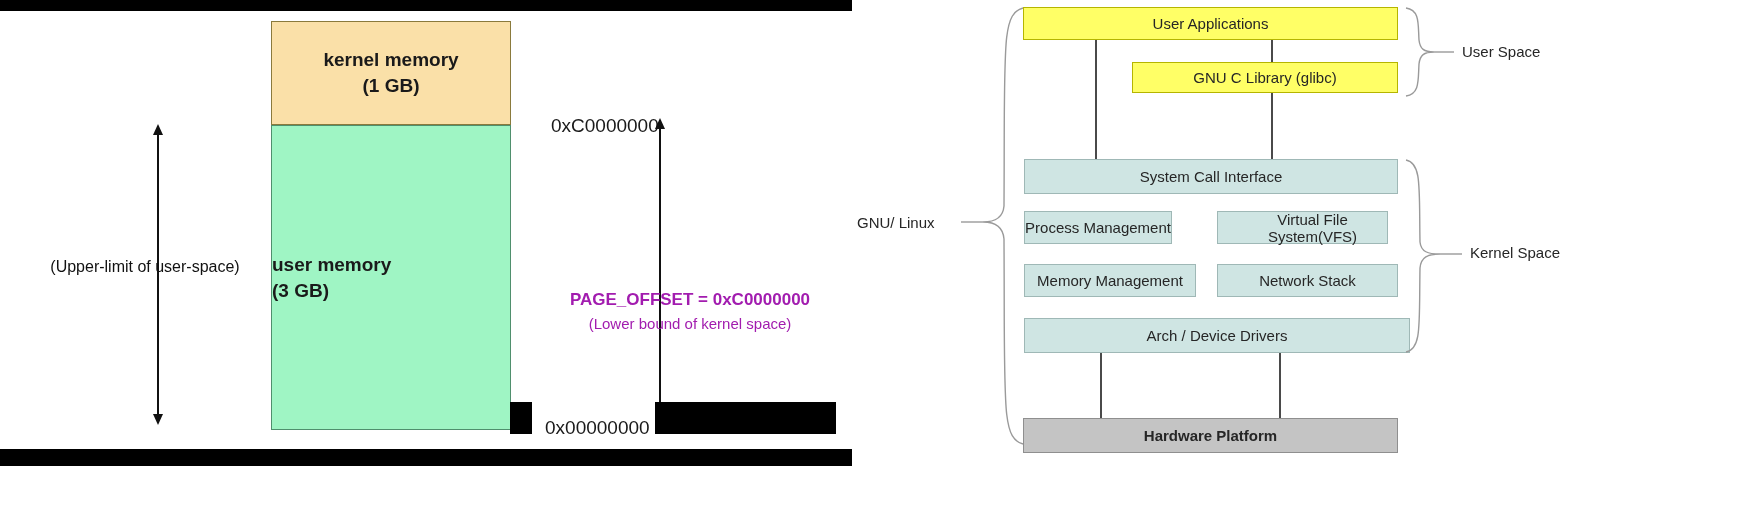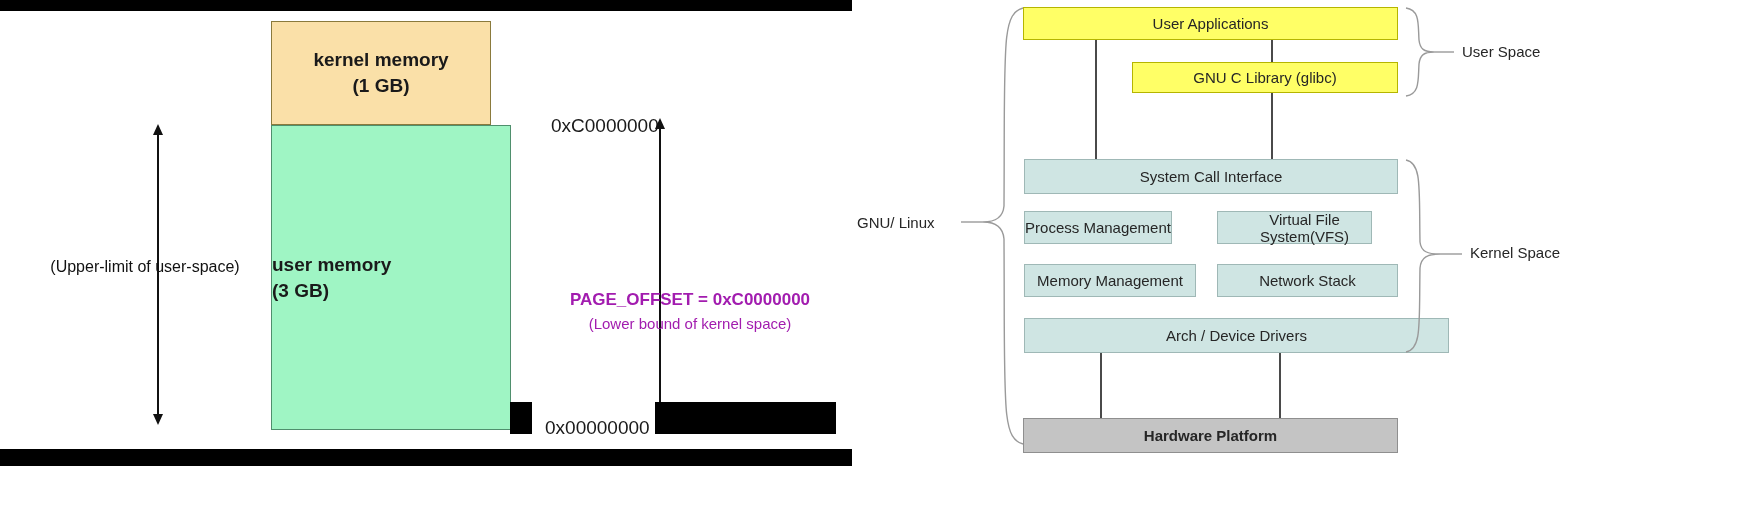--- a/index.html
+++ b/index.html
@@ -18,21 +18,21 @@
     background:#ffffff;
   }
   .censor-bar { position:absolute; background:#000000; }
   #censor-top    { left:0;   top:0;    width:852px; height:11px; }
   #censor-bottom { left:0;   top:449px;width:852px; height:17px; }
   #censor-below  { left:0;   top:466px;width:852px; height:49px; background:#ffffff; }
   #censor-mid-left  { left:510px; top:402px; width:22px; height:32px; }
   #censor-mid-right { left:655px; top:402px; width:181px; height:32px; }
 
   #kernel-box {
-    position:absolute; left:271px; top:21px; width:220px; height:104px;
+    position:absolute; left:271px; top:21px; width:240px; height:104px;
     background:#fae0a8; border:1px solid #8a7a3c;
     display:flex; flex-direction:column; align-items:center; justify-content:center;
     font-weight:bold; font-size:19px; color:#1a1a1a; line-height:1.35;
   }
   #user-box {
     position:absolute; left:271px; top:125px; width:240px; height:305px;
     background:#9ff5c4; border:1px solid #4f8f6d;
     display:flex; flex-direction:column; align-items:flex-start; justify-content:center;
     font-weight:bold; font-size:19px; color:#1a1a1a; line-height:1.35;
   }
@@ -77,24 +77,24 @@
     text-align:center;
   }
   .node.user  { background:#ffff66; border-color:#b5b500; }
   .node.kern  { background:#cfe5e3; border-color:#9fb8b6; }
   .node.hw    { background:#c4c4c4; border-color:#8f8f8f; font-weight:bold; }
 
   #n-userapps { left:171px; top:7px;   width:375px; height:33px; }
   #n-glibc    { left:280px; top:62px;  width:266px; height:31px; }
   #n-syscall  { left:172px; top:159px; width:374px; height:35px; }
   #n-proc     { left:172px; top:211px; width:148px; height:33px; }
-  #n-vfs      { left:365px; top:211px; width:155px; height:33px;padding-left:20px; }
+  #n-vfs      { left:365px; top:211px; width:171px; height:33px;padding-left:20px; }
   #n-mem      { left:172px; top:264px; width:172px; height:33px; }
   #n-net      { left:365px; top:264px; width:181px; height:33px; }
-  #n-arch     { left:172px; top:318px; width:425px; height:35px;text-align:right; }
+  #n-arch     { left:172px; top:318px; width:386px; height:35px;text-align:right; }
   #n-hw       { left:171px; top:418px; width:375px; height:35px; }
 
   .conn { position:absolute; background:#4a4a4a; width:1.5px; }
   #c-app-sys   { left:243px; top:40px;  height:119px; }
   #c-app-glibc { left:419px; top:40px;  height:22px; }
   #c-glibc-sys { left:419px; top:93px;  height:66px; }
   #c-arch-hw1  { left:248px; top:353px; height:65px; }
   #c-arch-hw2  { left:427px; top:353px; height:65px; }
 
   .space-label {

